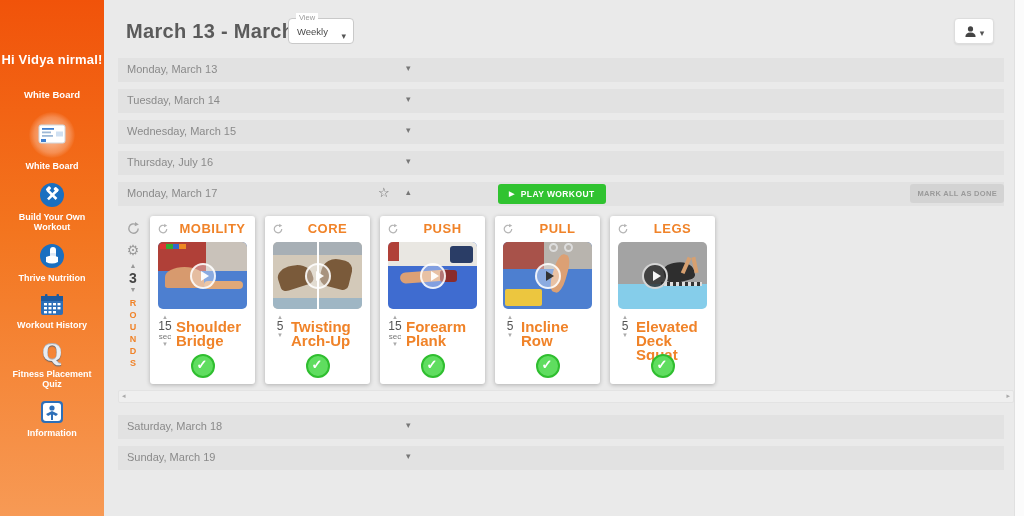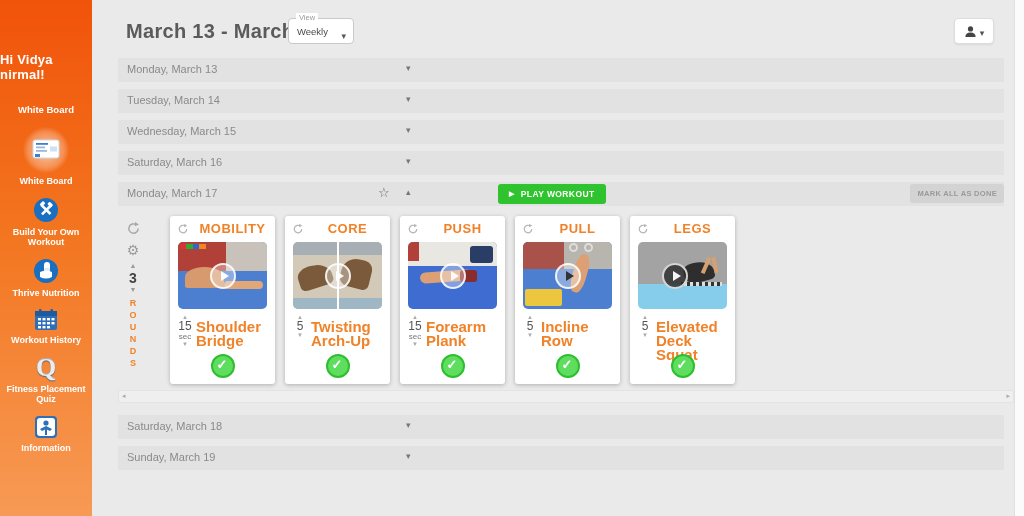--- a/index.html
+++ b/index.html
@@ -2,21 +2,21 @@
 <html><head>
 <meta charset="utf-8">
 <style>
   * { margin:0; padding:0; box-sizing:border-box; }
   html,body { width:1024px; height:516px; overflow:hidden; }
   body { font-family:"Liberation Sans", sans-serif; background:#eaeaea; }
   .app { position:relative; width:1024px; height:516px; background:#eaeaea; }
 
   
   .sidebar {
-    position:absolute; left:0; top:0; width:92px; height:516px;
+    position:absolute; left:0; top:0; width:104px; height:516px;
     background:linear-gradient(180deg,#f1530a 0%,#f3751f 45%,#f79a55 100%);
     display:flex; flex-direction:column; align-items:center; color:#fff;
     z-index:3;
   }
   .greeting { margin-top:52px; font-size:13px; font-weight:bold; letter-spacing:.2px; }
   .side-top-label { margin-top:22px; font-size:9.5px; font-weight:bold; }
   .nav-item { display:flex; flex-direction:column; align-items:center; margin-top:10px; cursor:pointer; }
   .nav-item .label { font-size:9px; font-weight:bold; margin-top:3px; text-align:center; line-height:10px; max-width:100px; }
   .glow { width:46px; height:46px; border-radius:50%; display:flex; align-items:center; justify-content:center;
           background:radial-gradient(circle, rgba(255,255,255,.65) 0%, rgba(255,255,255,.25) 55%, rgba(255,255,255,0) 72%); }
@@ -56,21 +56,21 @@
   
   .expanded { position:relative; height:196px; margin-bottom:6px; }
   .rounds-col { position:absolute; left:6px; top:8px; width:30px; display:flex; flex-direction:column; align-items:center; }
   .rounds-col .tiny-caret { font-size:7px; color:#999; line-height:8px; cursor:pointer; }
   .rounds-val { font-size:14px; font-weight:bold; color:#444; line-height:16px; }
   .rounds-label { margin-top:4px; writing-mode:vertical-rl; text-orientation:upright; font-size:9px; font-weight:bold;
                   color:#f08329; letter-spacing:2px; }
   .gear-icon { font-family:"DejaVu Sans", sans-serif; color:#9a9a9a; font-size:14px; margin:6px 0 4px; cursor:pointer; }
 
   .card { position:absolute; top:3px; width:105px; height:168px; background:#fff; border-radius:3px;
-          box-shadow:0 1px 4px rgba(0,0,0,.25);margin-left:20px; }
+          box-shadow:0 1px 4px rgba(0,0,0,.25); }
   .card1{ left:38px; } .card2{ left:153px; } .card3{ left:268px; } .card4{ left:383px; } .card5{ left:498px; }
   .card-head { position:relative; height:24px; }
   .card-head .refresh { position:absolute; left:7px; top:7px; cursor:pointer; }
   .card-title { position:absolute; left:24px; right:4px; top:5px; text-align:center; font-size:13px; font-weight:bold; color:#f08329; letter-spacing:.5px; }
   .thumb { position:absolute; left:8px; top:26px; width:89px; height:67px; border-radius:5px; overflow:hidden; cursor:pointer; }
   .scene { position:absolute; }
   .play { position:absolute; left:50%; top:50%; width:26px; height:26px; margin:-13px 0 0 -13px; border-radius:50%;
           background:rgba(255,255,255,.35); border:2px solid rgba(255,255,255,.85); }
   .play::after { content:""; position:absolute; left:9px; top:6px; border-left:8px solid rgba(255,255,255,.95);
                  border-top:5px solid transparent; border-bottom:5px solid transparent; }
@@ -201,21 +201,21 @@
     </div>
     <div class="day-row">
       <span class="day-label">Tuesday, March 14</span>
       <span class="row-caret down"></span>
     </div>
     <div class="day-row">
       <span class="day-label">Wednesday, March 15</span>
       <span class="row-caret down"></span>
     </div>
     <div class="day-row">
-      <span class="day-label">Saturday, March 16</span>
+      <span class="day-label">Thursday, July 16</span>
       <span class="row-caret down"></span>
     </div>
 
     <div class="day-row">
       <span class="day-label">Monday, March 17</span>
       <span class="star-icon">☆</span>
       <span class="row-caret up"></span>
       <button class="play-btn">PLAY WORKOUT</button>
       <button class="markall-btn">MARK ALL AS DONE</button>
     </div>

